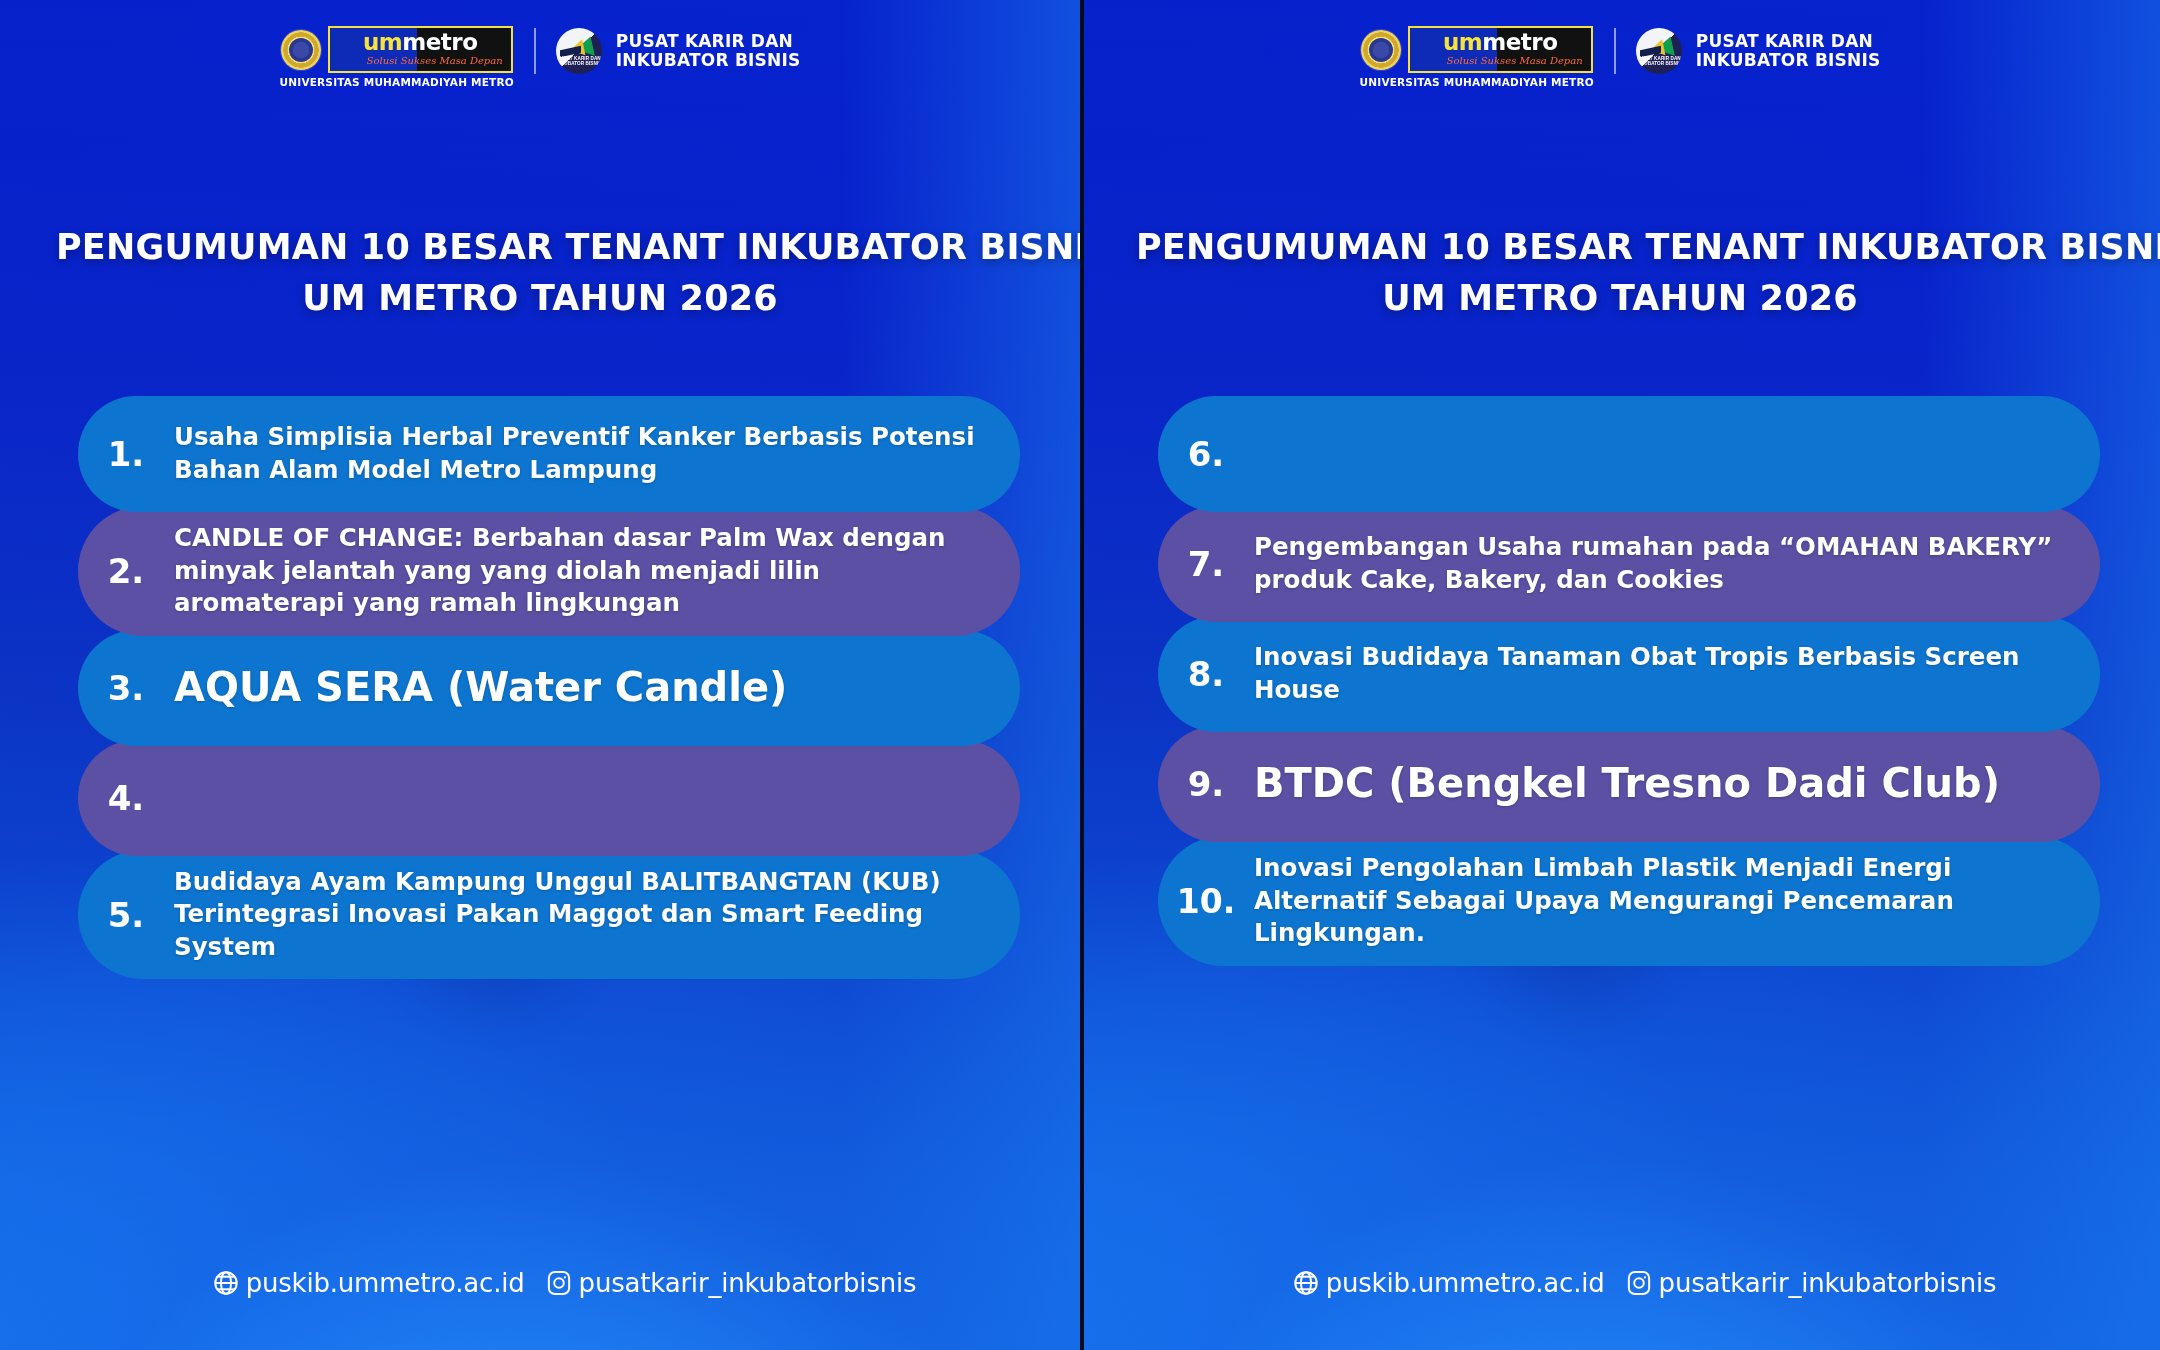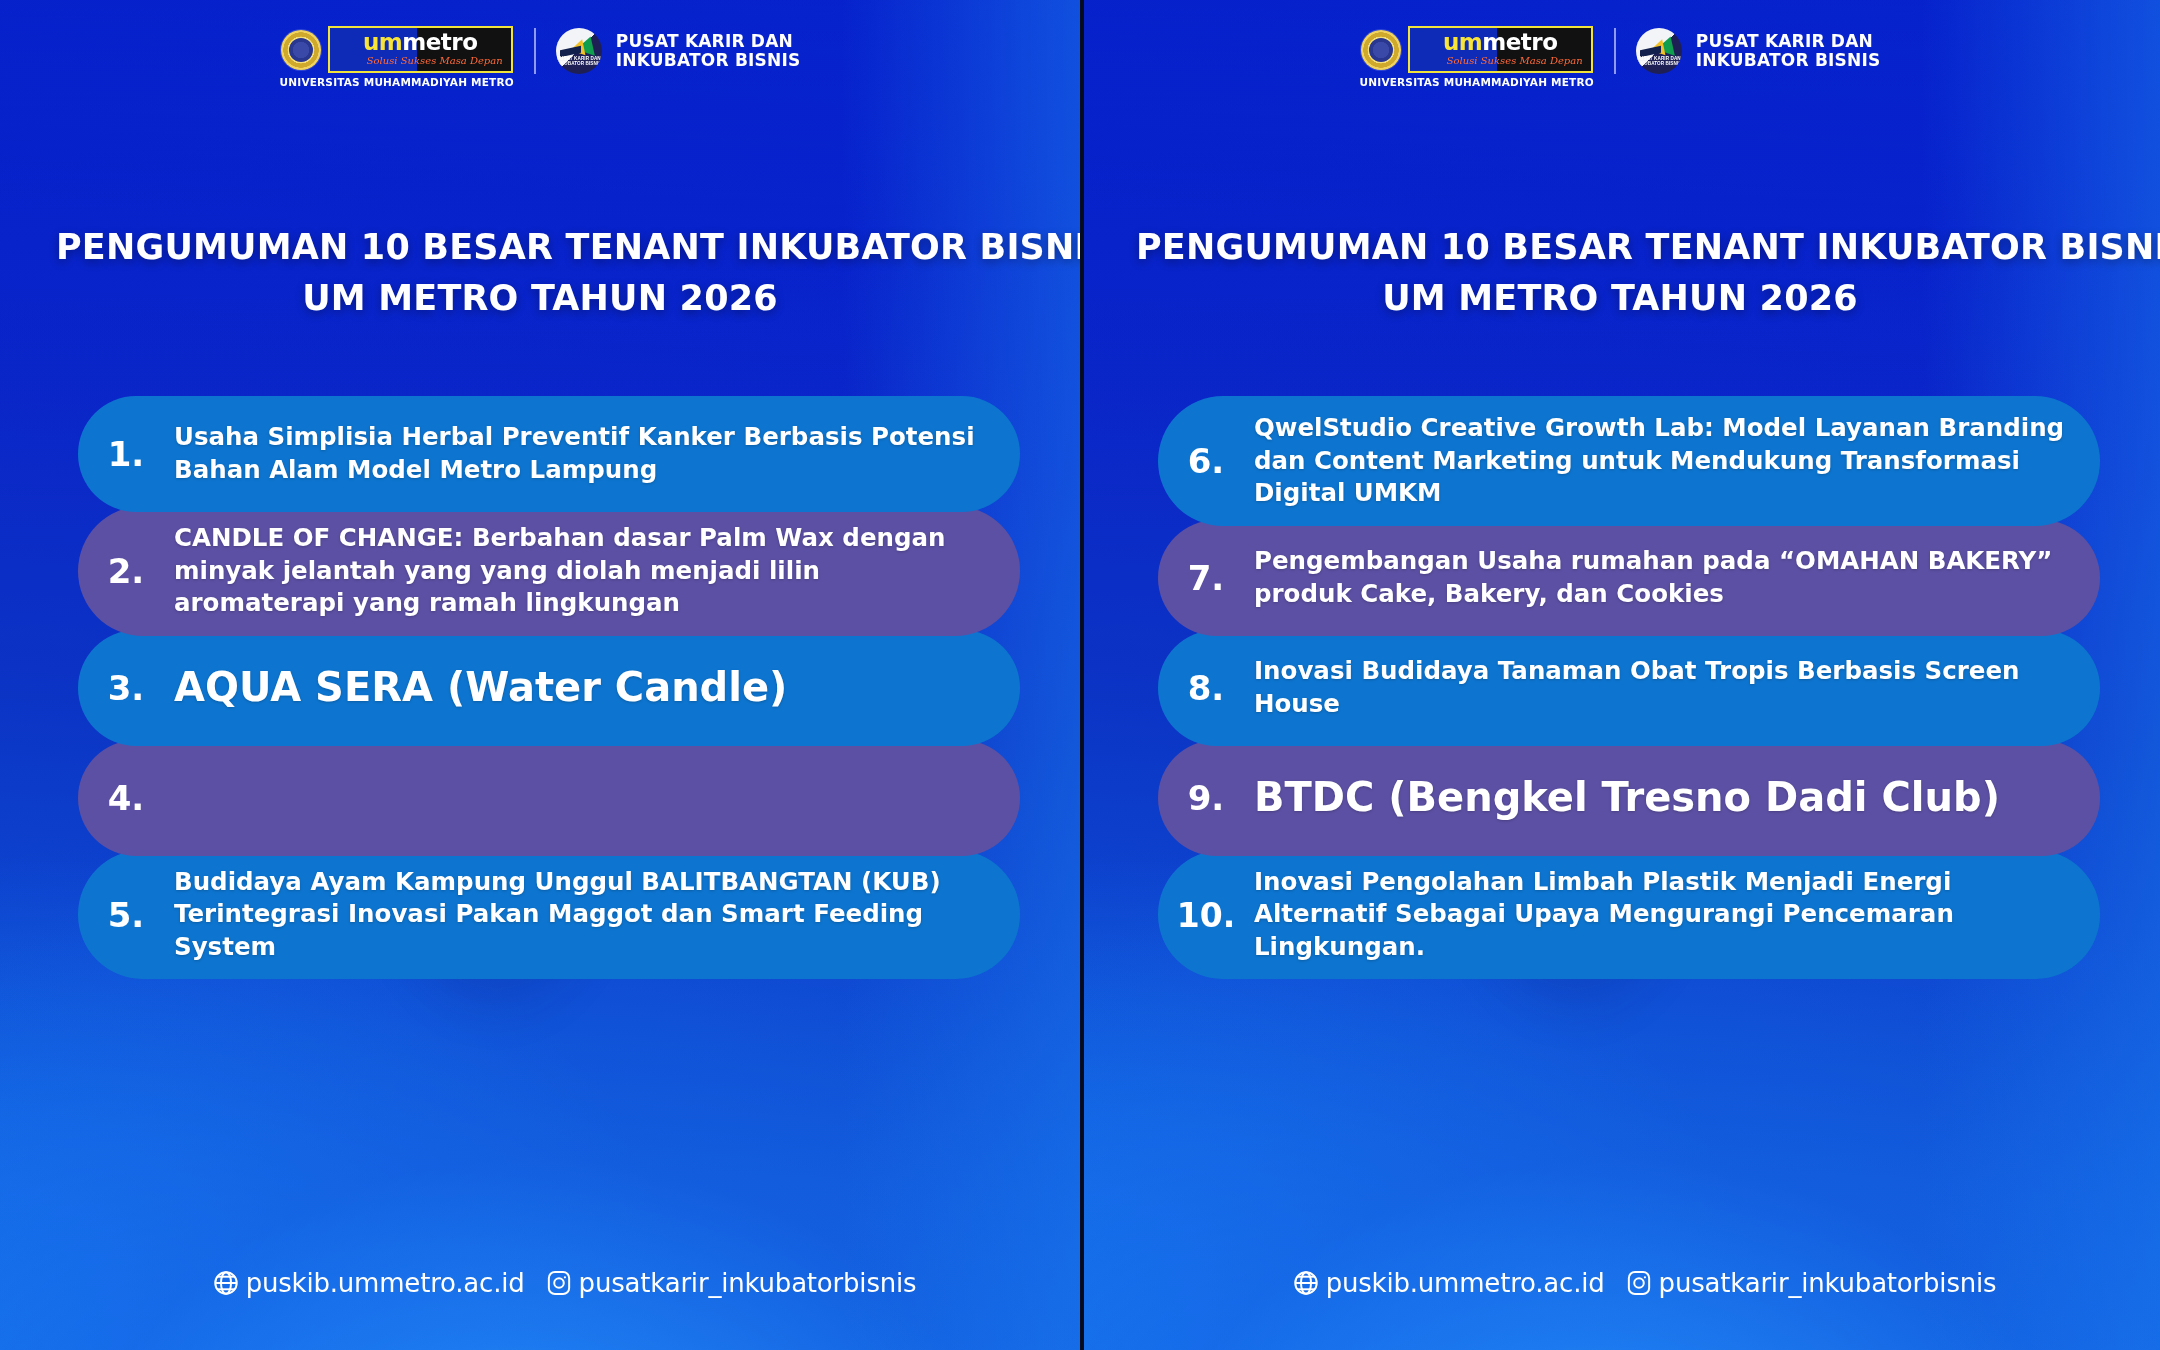--- a/index.html
+++ b/index.html
@@ -451,21 +451,20 @@
       </div>
 
       <div class="title-block">
         <span class="title-line l1">PENGUMUMAN 10 BESAR TENANT INKUBATOR BISNIS</span>
         <span class="title-line l2">UM METRO TAHUN 2026</span>
       </div>
 
       <div class="list">
         <div class="list-item blue z1">
           <div class="item-num">6.</div>
-          <div class="item-text">QwelStudio Creative Growth Lab: Model Layanan Branding dan Content Marketing untuk Mendukung Transformasi Digital UMKM</div>
         </div>
         <div class="list-item purple z2">
           <div class="item-num">7.</div>
           <div class="item-text">Pengembangan Usaha rumahan pada “OMAHAN BAKERY” produk Cake, Bakery, dan Cookies</div>
         </div>
         <div class="list-item blue z3">
           <div class="item-num">8.</div>
           <div class="item-text">Inovasi Budidaya Tanaman Obat Tropis Berbasis Screen House</div>
         </div>
         <div class="list-item purple big z4">

